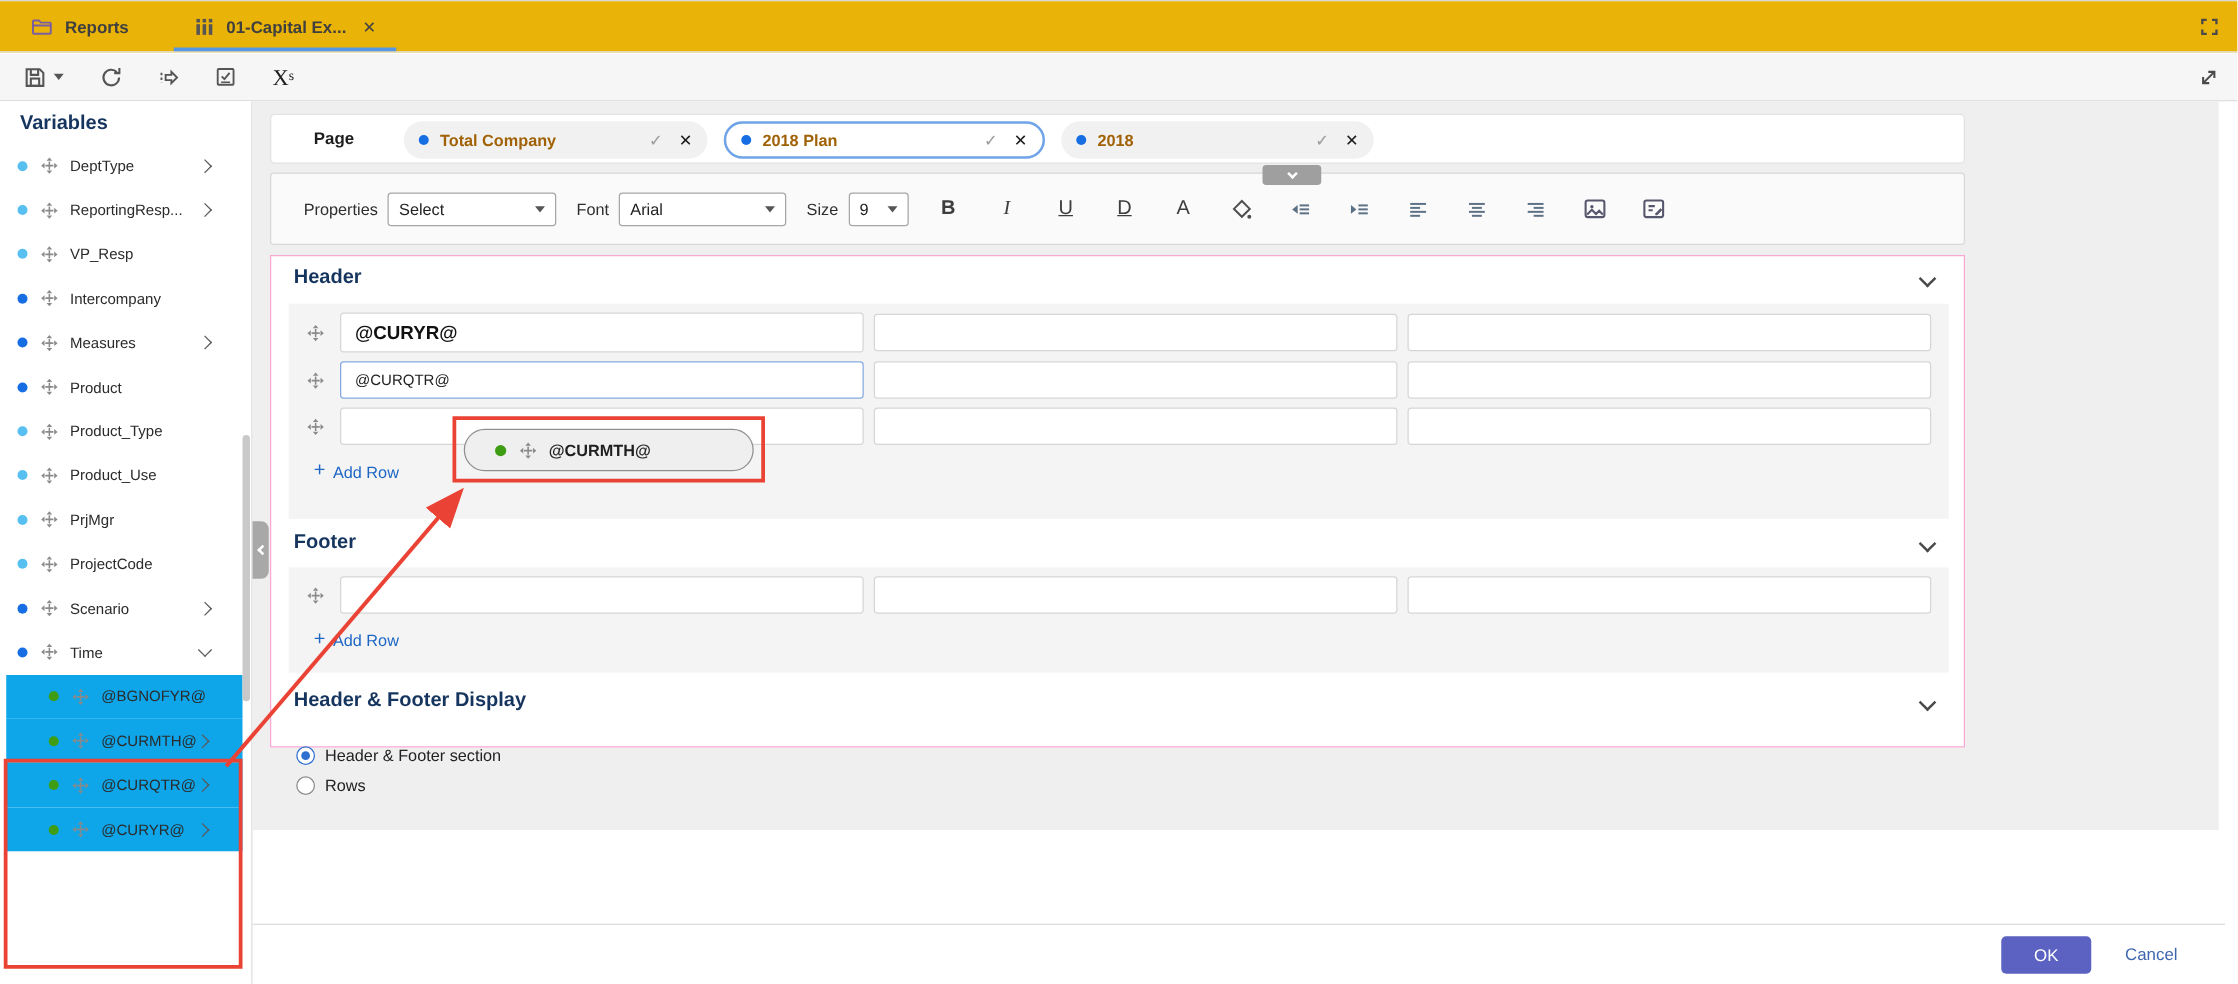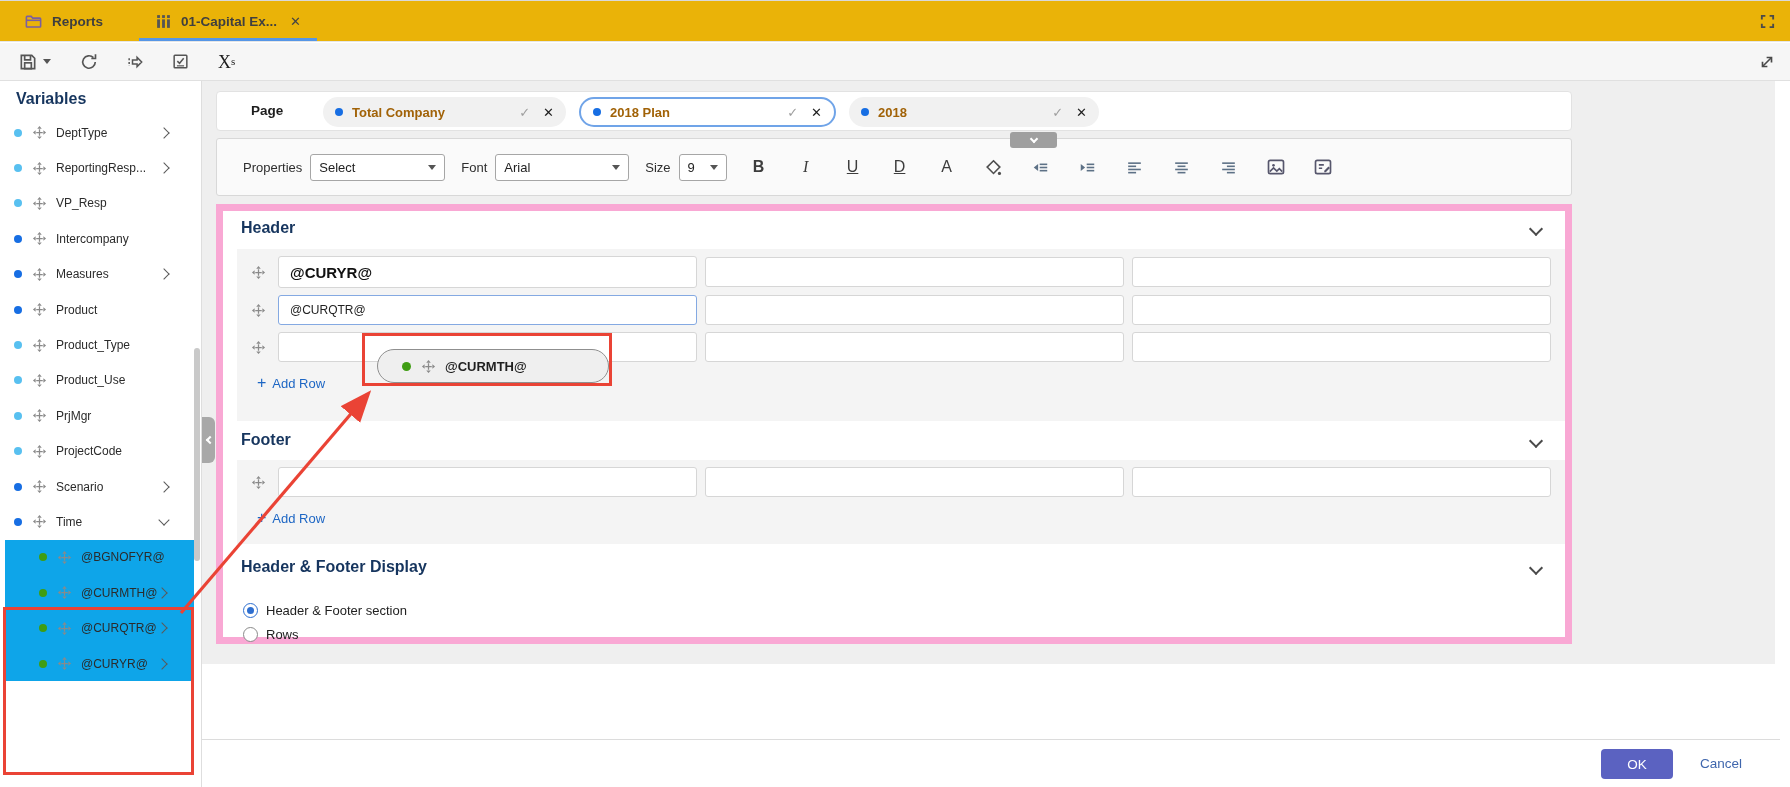--- a/index.html
+++ b/index.html
@@ -73,21 +73,21 @@
   .dd-size { width:48px; }
   .gap16 { margin-left:16px; }
   .fmt-btn { width:30px; height:30px; margin-left:17px; display:flex; align-items:center; justify-content:center; cursor:pointer; border-radius:3px; }
   .fmt-btn:first-of-type { margin-left:18px; }
   .glyph { font-size:16px; color:#3d3d3d; line-height:1; }
   .g-bold { font-weight:700; }
   .g-italic { font-family:"Liberation Serif",serif; font-style:italic; }
   .g-under { text-decoration:underline; }
 
   
-  .main-panel { position:absolute; left:216px; top:203px; width:1356px; height:440px; background:#fff; border:7px solid #f9a8d4; }
+  .main-panel { position:absolute; left:216px; top:203px; width:1356px; height:394px; background:#fff; border:1px solid #f9a8d4; }
   .section-title { position:absolute; left:18px; font-size:16px; font-weight:700; color:#16355e; }
   .section-chev { position:absolute; right:24px; width:10px; height:10px; border-right:2px solid #4a4a4a; border-bottom:2px solid #4a4a4a; transform:rotate(45deg); cursor:pointer; }
   .hf-box { position:absolute; left:14px; width:1328px; background:#f4f4f4; padding:7px 14px 0 14px; }
   #header-box { top:38px; height:172px; }
   #footer-box { top:249px; height:84px; }
   .hf-row { display:flex; align-items:center; margin-bottom:7px; }
   .hf-row .mv { margin-right:4px; }
   .hf-input { flex:1; height:30px; margin-left:8px; background:#fff; border:1px solid #d6d6d6; border-radius:3px; font-family:"Liberation Sans",sans-serif; font-size:12px; color:#222; padding:0 11px; outline:none; }
   .cell-large { height:32px; font-size:15px; font-weight:700; color:#111; }
   .cell-focused { border:1px solid #84a9e2; }

